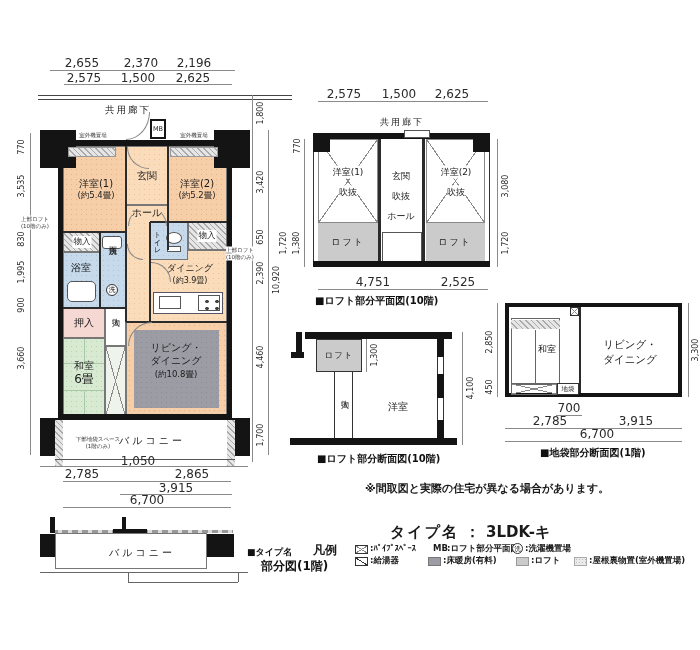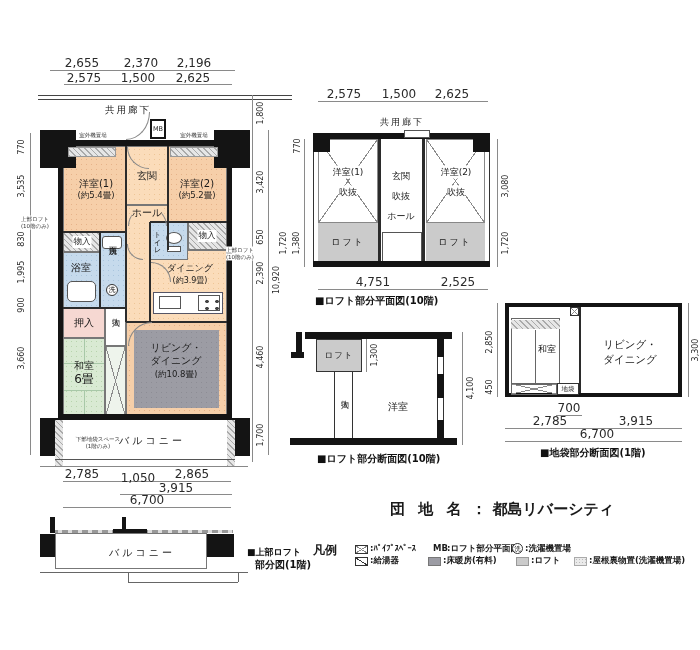--- a/index.html
+++ b/index.html
@@ -140,21 +140,21 @@
   <div class="c hatch" style="left:55px;top:420px;width:8px;height:46px"></div>
   <div class="c hatch" style="left:227px;top:420px;width:8px;height:46px"></div>
   <div class="t" style="left:152px;top:441px;letter-spacing:3px">バルコニー</div>
   <div class="t tiny" style="left:98px;top:439px;font-size:5.5px">下部地袋スペース</div>
   <div class="t tiny" style="left:98px;top:446px;font-size:5.5px">(1階のみ)</div>
   <div class="ln" style="left:55px;top:459px;width:180px;height:1px;background:#555"></div>
   <div class="ln" style="left:40px;top:466px;width:208px;height:1px;background:#888"></div>
 
   <div class="ln" style="left:63px;top:481px;width:168px;height:1px"></div>
   <div class="t dim" style="left:82px;top:474px">2,785</div>
-  <div class="t dim" style="left:138px;top:478px">1,050</div>
+  <div class="t dim" style="left:138px;top:461px">1,050</div>
   <div class="t dim" style="left:192px;top:474px">2,865</div>
   <div class="ln" style="left:120px;top:494px;width:112px;height:1px"></div>
   <div class="t dim" style="left:176px;top:488px">3,915</div>
   <div class="ln" style="left:63px;top:507px;width:168px;height:1px"></div>
   <div class="t dim" style="left:147px;top:500px">6,700</div>
 
   <div class="ln" style="left:30px;top:133px;width:1px;height:322px"></div>
   <div class="tv" style="left:21px;top:147px">770</div>
   <div class="tv" style="left:21px;top:186px">3,535</div>
   <div class="tv" style="left:21px;top:239px">830</div>
@@ -269,38 +269,39 @@
   <div class="wall" style="left:122px;top:517px;width:4px;height:16px"></div>
   <div class="wall" style="left:113px;top:529px;width:34px;height:5px"></div>
   <div class="wall" style="left:40px;top:534px;width:27px;height:23px"></div>
   <div class="wall" style="left:207px;top:534px;width:27px;height:23px"></div>
   <div class="c" style="left:55px;top:533px;width:152px;height:36px;border:1px solid #777;box-sizing:border-box;background:#fff"></div>
   <div class="t" style="left:142px;top:553px;letter-spacing:3px">バルコニー</div>
   <div class="ln" style="left:40px;top:572px;width:208px;height:1px;background:#666"></div>
   <div class="ln" style="left:128px;top:582px;width:110px;height:1px;background:#666"></div>
   <div class="ln" style="left:128px;top:572px;width:1px;height:10px;background:#666"></div>
   <div class="ln" style="left:238px;top:572px;width:1px;height:10px;background:#666"></div>
-  <div class="cap" style="left:247px;top:546px;font-size:9px">■上部ロフト</div>
-  <div class="cap" style="left:255px;top:558px;font-size:10px">部分図(1階)</div>
-
-  <div class="c" style="left:390px;top:500px;font-size:15px;font-weight:bold;white-space:nowrap">
-    <span style="letter-spacing:4px">団 地 名</span><span style="margin:0 6px">：</span><span>都島リバーシティ</span>
+  <div class="cap" style="left:247px;top:546px;font-size:9px">■タイプ名</div>
+  <div class="cap" style="left:261px;top:558px;font-size:12px">部分図(1階)</div>
+
+  <div class="c" style="left:365px;top:481px;font-size:11px;font-weight:bold;white-space:nowrap">※間取図と実際の住宅が異なる場合があります。</div>
+  <div class="c" style="left:390px;top:523px;font-size:15px;font-weight:bold;white-space:nowrap">
+    <span style="letter-spacing:2px">タイプ名</span><span style="margin:0 6px">：</span><span>3LDK-キ</span>
   </div>
 
   <div class="c" style="left:313px;top:542px;font-size:12px;font-weight:bold">凡例</div>
 
   <div class="c xcross" style="left:355px;top:545px;width:13px;height:9px;border:1px solid #333;box-sizing:border-box"></div>
   <div class="c" style="left:370px;top:543px;font-size:8.5px;font-weight:bold">:ﾊﾟｲﾌﾟｽﾍﾟｰｽ</div>
   <div class="c" style="left:433px;top:543px;font-size:8.5px;font-weight:bold">MB</div>
   <div class="c" style="left:447px;top:543px;font-size:8.5px;font-weight:bold">:ロフト部分平面図</div>
   <div class="wcirc" style="left:512px;top:543px;width:11px;height:11px;line-height:10px;font-size:6.5px">洗</div>
   <div class="c" style="left:525px;top:543px;font-size:8.5px;font-weight:bold">:洗濯機置場</div>
 
   <div class="c" style="left:355px;top:557px;width:13px;height:9px;border:1px solid #333;box-sizing:border-box;background-image:linear-gradient(to top right,transparent calc(50% - .5px),#333 0,#333 calc(50% + .5px),transparent 0)"></div>
   <div class="c" style="left:370px;top:555px;font-size:8.5px;font-weight:bold">:給湯器</div>
   <div class="c" style="left:428px;top:557px;width:13px;height:9px;background:#9c9ca4;border:1px solid #777;box-sizing:border-box"></div>
   <div class="c" style="left:443px;top:555px;font-size:8.5px;font-weight:bold">:床暖房(有料)</div>
   <div class="c" style="left:516px;top:557px;width:13px;height:9px;background:#cbcbcb;border:1px solid #999;box-sizing:border-box"></div>
   <div class="c" style="left:531px;top:555px;font-size:8.5px;font-weight:bold">:ロフト</div>
   <div class="c" style="left:574px;top:557px;width:13px;height:9px;background:#eaeaea;border:1px solid #aaa;box-sizing:border-box;background-image:radial-gradient(#bbb 25%,transparent 26%);background-size:3px 3px"></div>
-  <div class="c" style="left:589px;top:555px;font-size:8.5px;font-weight:bold">:屋根裏物置(洗濯機置場)</div>
+  <div class="c" style="left:589px;top:555px;font-size:8.5px;font-weight:bold">:屋根裏物置(室外機置場)</div>
 
 </div>
 
 </body></html>

